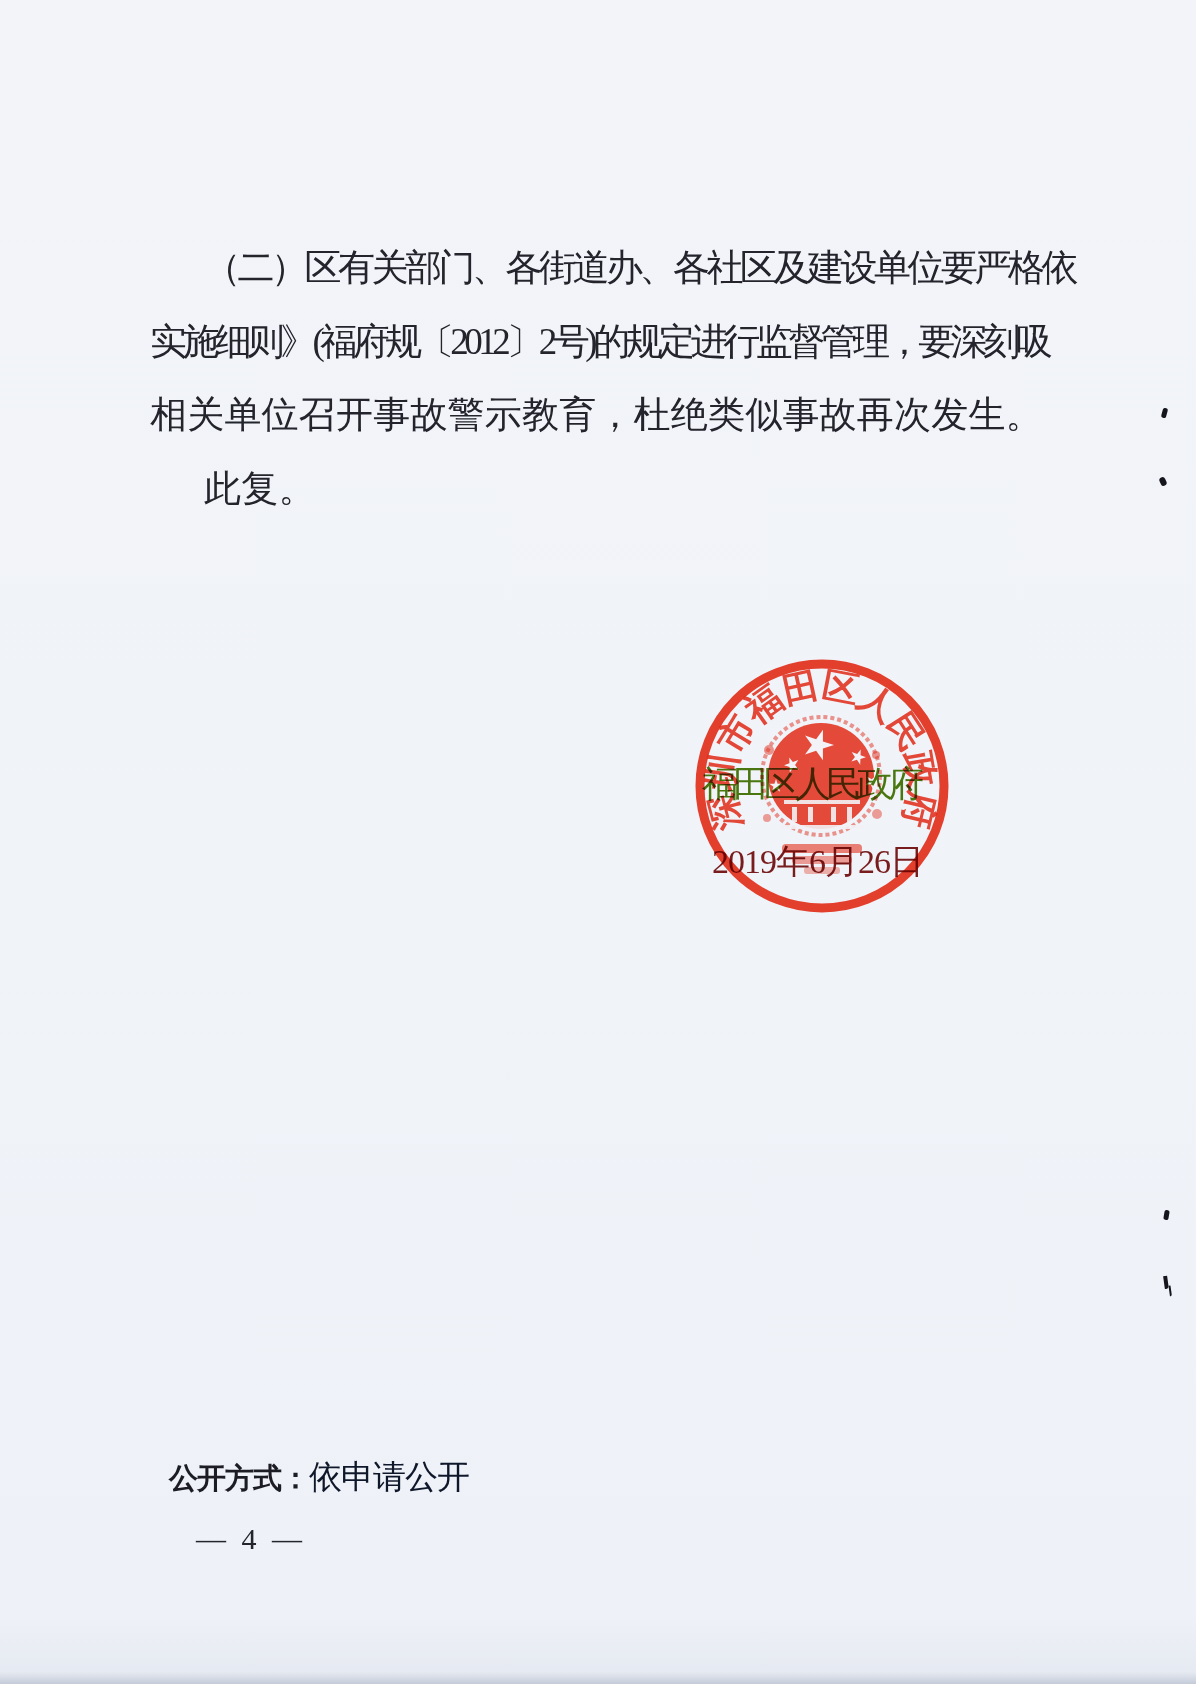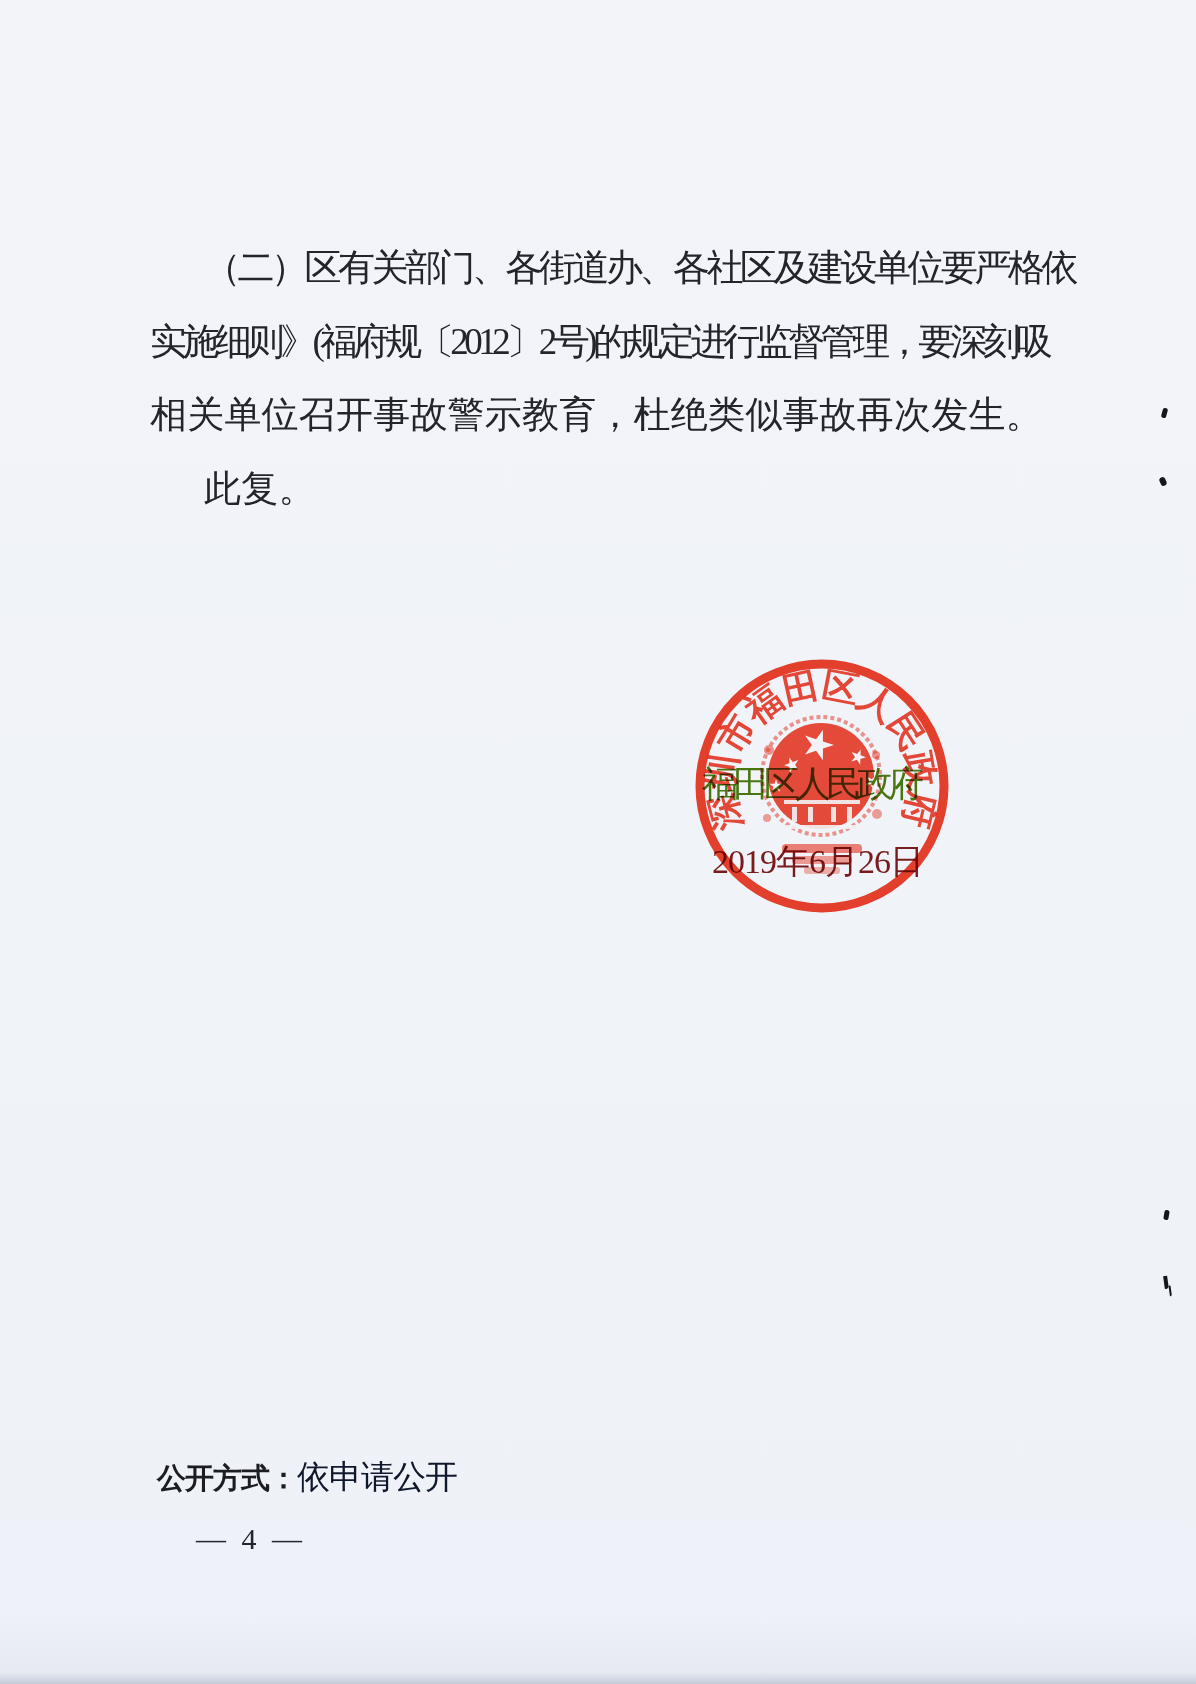--- a/index.html
+++ b/index.html
@@ -36,21 +36,21 @@
     position:absolute;left:712px;top:819px;z-index:2;
     font-size:34px;letter-spacing:-1px;color:#7f1d1d;
     mix-blend-mode:multiply;white-space:nowrap;margin-top:20px;
   }
   
   .footer-disclosure{
     position:absolute;left:157px;top:1455px;white-space:nowrap;color:#1c1d24;
   }
   .footer-disclosure .label{
     font-family:"Liberation Sans","DejaVu Sans",sans-serif;
-    font-weight:700;font-size:29px;letter-spacing:-1px;vertical-align:baseline;
+    font-weight:700;font-size:29px;letter-spacing:-1px;vertical-align:baseline;margin-left:12px;
   }
   .footer-disclosure .value{
     font-size:33px;letter-spacing:-1px;color:#0f172a;
   }
   .page-number{
     position:absolute;left:196px;top:1522px;
     font-size:30px;letter-spacing:4px;color:#23242c;white-space:nowrap;
   }
   
   .speck{position:absolute;background:#15151d;border-radius:2px;}

